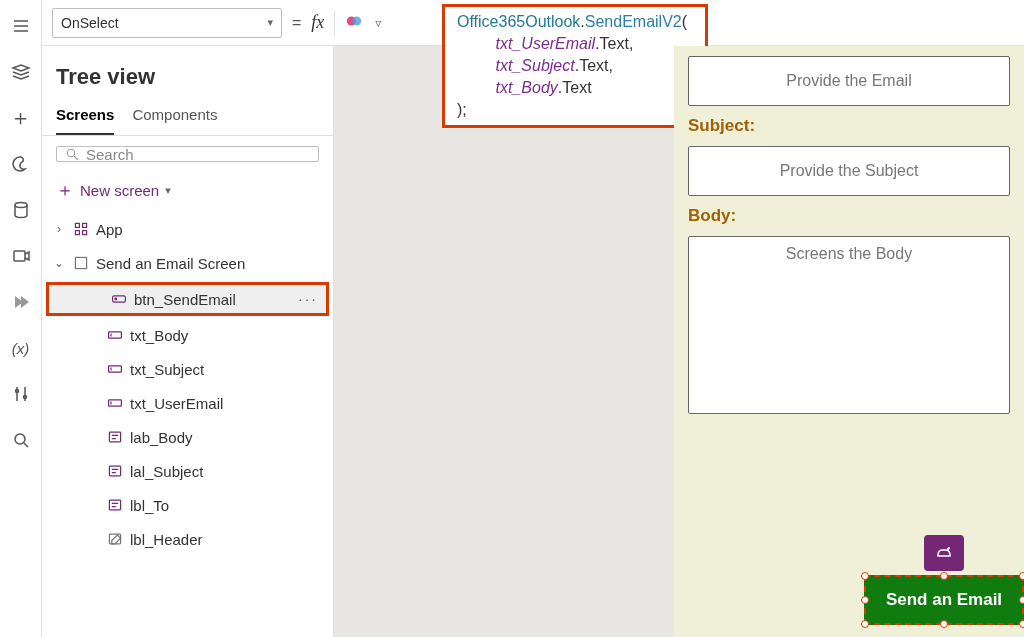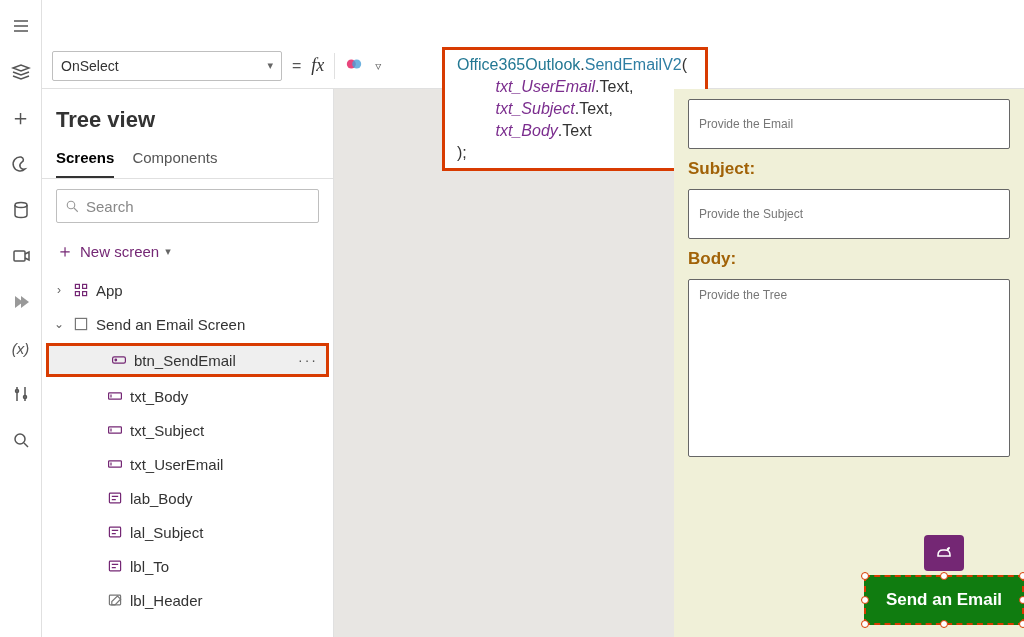--- a/index.html
+++ b/index.html
@@ -11,21 +11,21 @@
   .rail .ritem { width: 24px; height: 24px; display: flex; align-items: center; justify-content: center; color: #555; cursor: pointer; }
   .rail .ritem.active { background: #fff; position: relative; }
   .rail .ritem.active::before { content: ""; position: absolute; left: -9px; top: -4px; bottom: -4px; width: 3px; background: transparent; }
   .rail svg { width: 20px; height: 20px; stroke: #555; fill: none; stroke-width: 1.5; }
   .rail .plus { font-size: 22px; color: #555; }
 
   
   .main { flex: 1; display: flex; flex-direction: column; }
 
   
-  .propbar { height: 46px; border-bottom: 1px solid #e0e0e0; display: flex; align-items: center; padding: 0 10px; gap: 10px; position: relative; margin-top: 43px; }
+  .propbar { height: 46px; border-bottom: 1px solid #e0e0e0; display: flex; align-items: center; padding: 0 10px; gap: 10px; position: relative; }
   .prop-select { width: 230px; height: 30px; border: 1px solid #bfbfbf; border-radius: 2px; display: flex; align-items: center; justify-content: space-between; padding: 0 8px; font-size: 14px; cursor: pointer; }
   .chev { font-size: 11px; color: #666; }
   .eq { font-size: 16px; color: #555; }
   .fx { font-style: italic; font-family: "Segoe UI", serif; font-size: 18px; color: #333; }
   .fx-sep { width: 1px; height: 26px; background: #e0e0e0; }
   .copilot-ico { width: 18px; height: 18px; }
   .expander { color: #666; font-size: 12px; margin-left: 2px; }
 
   
   .formula-wrap { position: absolute; left: 400px; top: 4px; }
@@ -42,38 +42,38 @@
   
   .bodysplit { flex: 1; display: flex; }
 
   
   .treepanel { width: 292px; border-right: 1px solid #e0e0e0; display: flex; flex-direction: column; }
   .treetitle { font-size: 22px; font-weight: 600; padding: 18px 14px 10px 14px; }
   .treetabs { display: flex; gap: 18px; padding: 0 14px; border-bottom: 1px solid #e0e0e0; font-size: 15px; }
   .treetabs .tab { padding: 6px 0 10px 0; cursor: pointer; color: #555; }
   .treetabs .tab.active { color: #000; border-bottom: 2px solid #333; font-weight: 600; }
   .searchwrap { padding: 10px 14px; }
-  .searchbox { height: 34px; border: 1px solid #bfbfbf; border-radius: 2px; display: flex; align-items: center; padding: 0 8px; gap: 6px; color: #888; font-size: 15px; }
+  .searchbox { height: 16px; border: 1px solid #bfbfbf; border-radius: 2px; display: flex; align-items: center; padding: 0 8px; gap: 6px; color: #888; font-size: 15px; }
   .newscreen { padding: 6px 14px 10px 14px; display: flex; align-items: center; gap: 6px; color: #742774; font-size: 15px; cursor: pointer; }
   .nodes { flex: 1; overflow: auto; font-size: 15px; }
   .node { display: flex; align-items: center; height: 34px; padding-left: 10px; padding-right: 8px; gap: 6px; cursor: pointer; }
   .node .caret { width: 14px; text-align: center; color: #666; font-size: 12px; }
   .node .nico { width: 18px; height: 18px; display: flex; align-items: center; justify-content: center; }
   .node.depth1 { padding-left: 28px; }
   .node.depth2 { padding-left: 64px; }
   .node.selected { background: #efefef; position: relative; border: 3px solid #d83b01; margin: 2px 4px; padding-left: 61px; }
   .node .more { margin-left: auto; color: #555; letter-spacing: 2px; font-size: 14px; }
   .nico svg { width: 16px; height: 16px; stroke: #742774; fill: none; stroke-width: 1.5; }
   .nico.gray svg { stroke: #777; }
 
   
   .canvas { flex: 1; background: #e8e6e3; display: flex; justify-content: flex-end; }
   .form { width: 350px; background: #f0f0d8; padding: 10px 14px; display: flex; flex-direction: column; gap: 10px; position: relative; }
   .flabel { font-weight: 700; font-size: 17px; color: #a16207; }
-  .finput { height: 50px; border: 1px solid #666; border-radius: 2px; background: #fff; padding: 0 10px; font-size: 12px; color: #777; display: flex; align-items: center; }
+  .finput { height: 50px; border: 1px solid #666; border-radius: 2px; background: #fff; padding: 0 10px; font-size: 16px; color: #777; display: flex; align-items: center; justify-content: center; }
   .fbody { height: 178px; align-items: flex-start; padding-top: 8px; }
   .btnwrap { position: absolute; bottom: 12px; left: 0; right: 0; display: flex; justify-content: flex-end; }
   .btncluster { position: relative; }
   .copbox { position: absolute; top: -40px; left: 50%; transform: translateX(-50%); width: 40px; height: 36px; background: #742774; border-radius: 4px; display: flex; align-items: center; justify-content: center; }
   .sendbtn { width: 160px; height: 50px; background: #107c10; color: #fff; font-weight: 700; font-size: 17px; display: flex; align-items: center; justify-content: center; border: 2px dashed #d83b01; border-radius: 2px; position: relative; cursor: pointer; }
   .handle { width: 8px; height: 8px; background: #fff; border: 1px solid #d83b01; border-radius: 50%; position: absolute; }
   .h-tl { top: -5px; left: -5px; } .h-tr { top: -5px; right: -5px; }
   .h-bl { bottom: -5px; left: -5px; } .h-br { bottom: -5px; right: -5px; }
   .h-t { top: -5px; left: 50%; transform: translateX(-50%);} .h-b { bottom: -5px; left: 50%; transform: translateX(-50%);}
   .h-l { left: -5px; top: 50%; transform: translateY(-50%);} .h-r { right: -5px; top: 50%; transform: translateY(-50%);}
@@ -289,21 +289,21 @@
         <div class="form">
           <div class="finput">
               <span>Provide the Email</span>
             </div>
           <div class="flabel">Subject:</div>
           <div class="finput">
               <span>Provide the Subject</span>
             </div>
           <div class="flabel">Body:</div>
           <div class="finput fbody">
-              <span>Provide the Tree</span>
+              <span>Screens the Body</span>
             </div>
 
           <div class="btnwrap">
             <div class="btncluster">
               <div class="copbox">
                 <svg width="20" height="20" viewBox="0 0 20 20" fill="none" stroke="#fff" stroke-width="1.5">
                     <path d="M4 12c0-3 2-5 5-5h2c3 0 5 2 5 5v1H4z"></path>
                     <circle cx="14" cy="6" r="0.5" fill="#fff"></circle>
                     <path d="M15 4v2M14 5h2" stroke-width="1"></path>
                   </svg>

